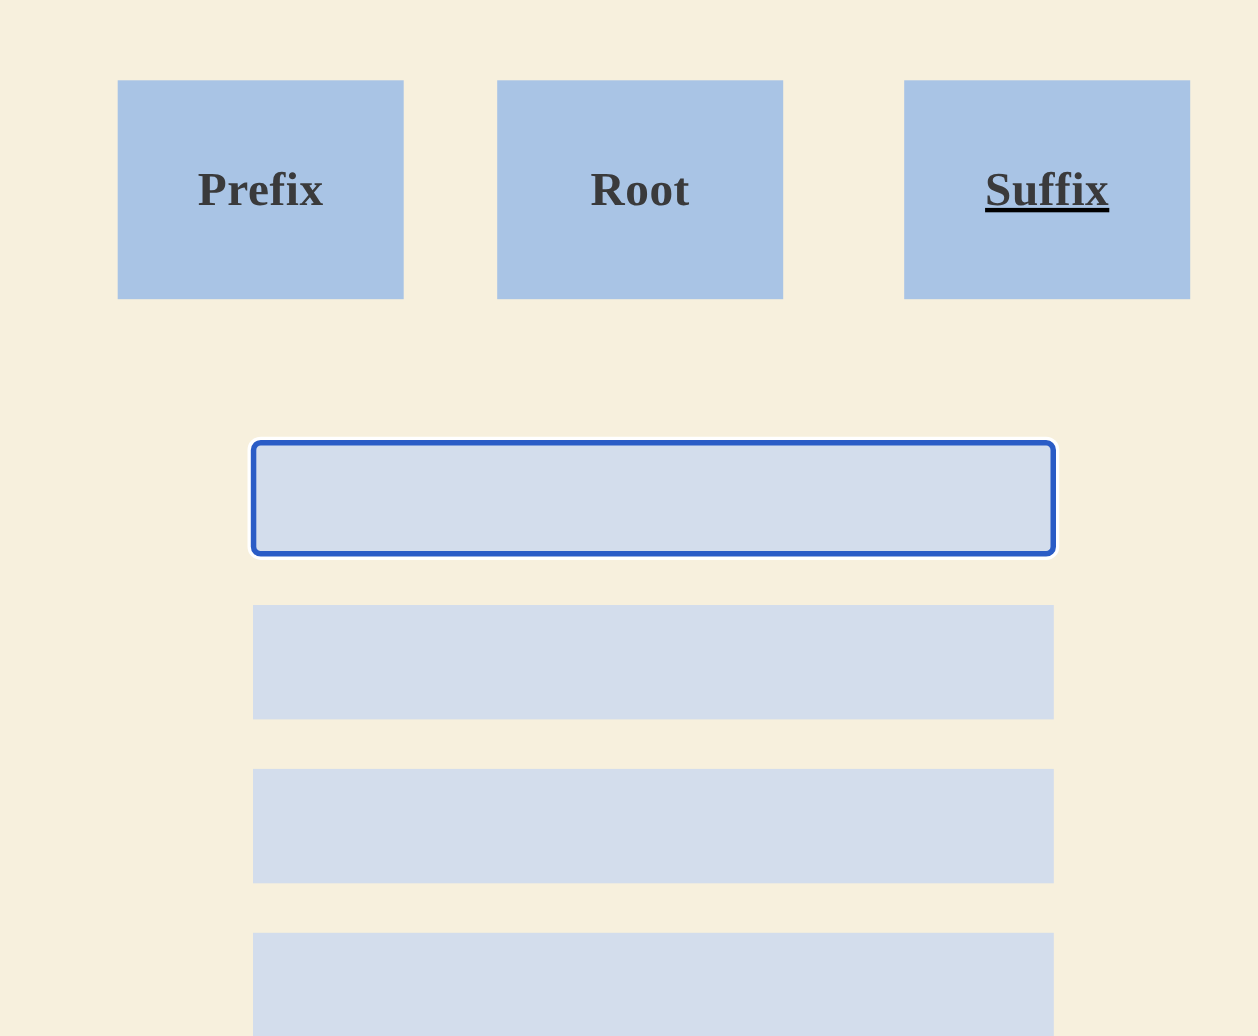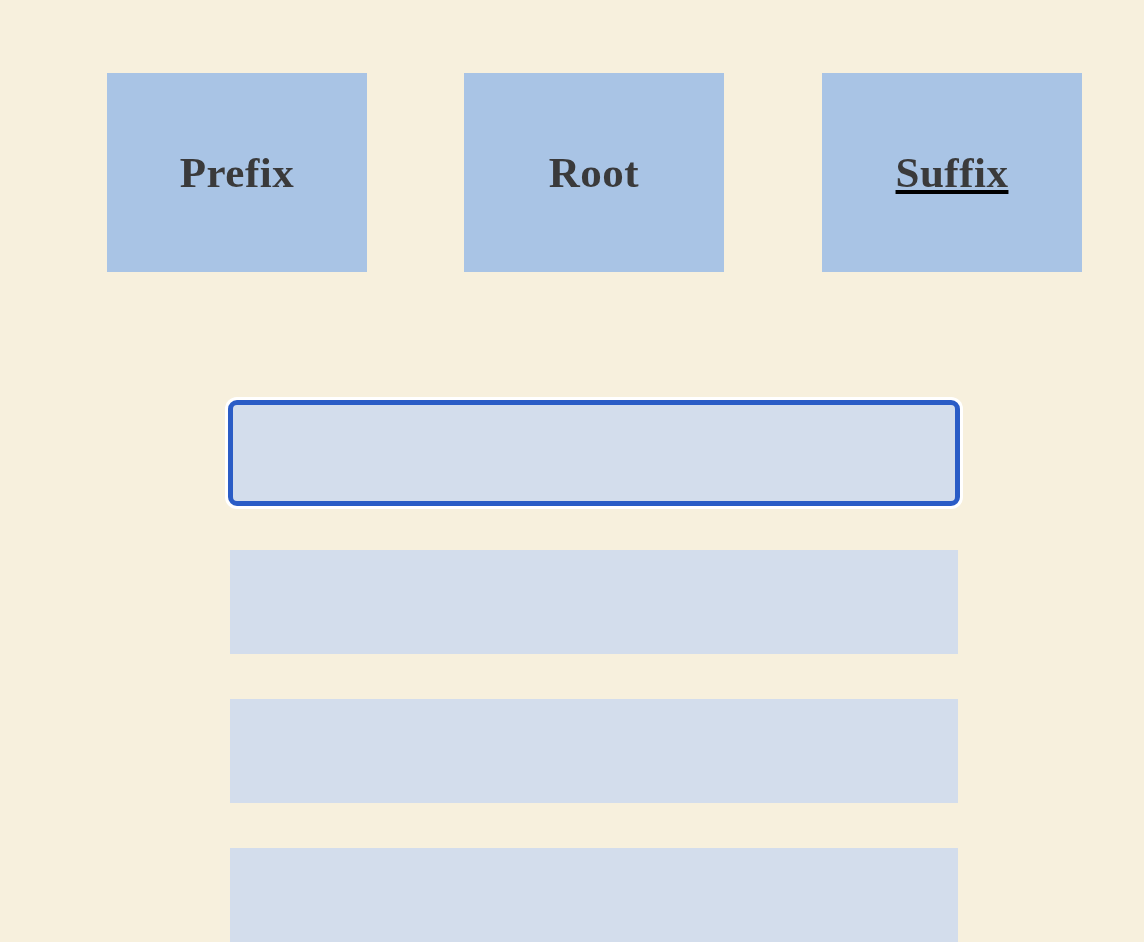--- a/index.html
+++ b/index.html
@@ -27,21 +27,21 @@
     position: absolute;
     top: 41px;
     width: 260px;
     height: 199px;
     background: var(--category-fill);
     display: flex;
     align-items: center;
     justify-content: center;
   }
   .category-box.pos-1 { left: 75px; }
-  .category-box.pos-2 { left: 432px; }
+  .category-box.pos-2 { left: 420px; }
   .category-box.pos-3 { left: 790px; text-decoration: underline; }
 
   .category-label {
     font-size: 43px;
     font-weight: bold;
     color: var(--label-text);
     letter-spacing: 0.5px;
     user-select: none;
   }
 

